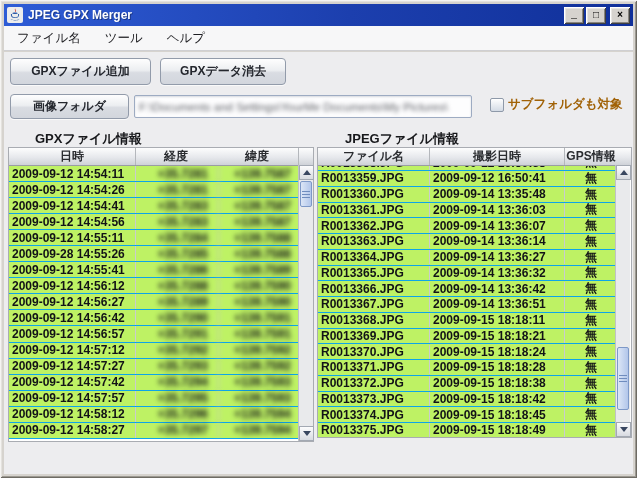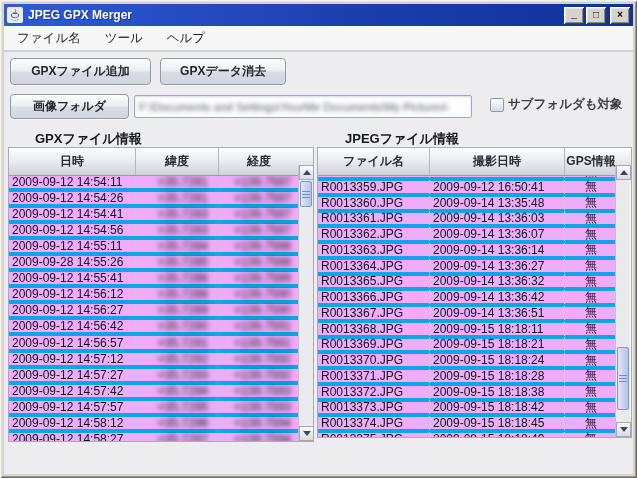--- a/index.html
+++ b/index.html
@@ -36,38 +36,38 @@
   .folder-field { position:absolute; left:130px; top:43px; width:338px; height:23px; background:#FDFDFE;
                   border:1px solid #9DABC2; border-radius:2px; overflow:hidden;
                   display:flex; align-items:center; padding:0 4px;
                   box-shadow: inset 0 1px 2px rgba(100,110,130,.25); }
   .blurred { filter:blur(2.3px); color:#5F6167; font-size:11.5px; white-space:nowrap; }
   .blurnum { filter:blur(2.4px); color:#55575C; }
 
   .checkbox-row { position:absolute; left:486px; top:44px; display:flex; align-items:center; }
   .cbox { width:14px; height:14px; border:1px solid #8E99A9; border-radius:2px;
           background:linear-gradient(#FEFEFE,#D4DBE5); box-shadow:inset 0 1px 0 #fff; }
-  .cbox-label { font-size:12.5px; color:#404040; margin-left:4px; font-weight:bold; }
+  .cbox-label { font-size:12.5px; color:#a16207; margin-left:4px; font-weight:bold; }
 
   .section-label { position:absolute; font-size:13px; font-weight:bold; color:#17181B; white-space:nowrap; }
   .lbl-gpx  { left:31px;  top:78px; }
   .lbl-jpeg { left:341px; top:78px; }
 
   .tablewrap { position:absolute; background:#FFFFFF; border:1px solid #A9ACB2; overflow:hidden; }
   .tw-left  { left:4px;   top:95px; width:306px; height:295px; }
   .tw-right { left:313px; top:95px; width:315px; height:291px; }
 
-  .thead { display:flex; height:28px; background:linear-gradient(#FDFDFD,#E6E8EC 55%,#CFD2D8);
+  .thead { display:flex; height:18px; background:linear-gradient(#FDFDFD,#E6E8EC 55%,#CFD2D8);
            border-bottom:1px solid #9A9DA3; }
   .th { font-size:12px; font-weight:bold; color:#2A2C30; display:flex; align-items:center; justify-content:center;
         border-right:1px solid #B4B7BC; overflow:hidden; white-space:nowrap; }
   .tbody { position:relative; overflow:hidden; }
   .tw-left  .tbody { height:276px; width:290px; }
   .tw-right .tbody { height:272px; width:299px; }
-  .trow { display:flex; border-bottom:4px solid #0ea5e9; background:#f0abfc; }
+  .trow { display:flex; border-bottom:1px solid #0ea5e9; background:#bef264;font-weight:bold; }
   .tw-left  .trow { height:16.05px; }
   .tw-right .trow { height:15.75px;align-items:center; }
   .tw-right .tbody .trow:first-of-type { margin-top:-10.75px; }
   .td { font-size:12px; color:#121317; display:flex; align-items:center; border-right:1px solid #C9CBCF;
         overflow:hidden; white-space:nowrap; padding:0 3px; }
 
   
   .lc1 { width:127px; }
   .lc2 { width:83px; justify-content:flex-end; padding-right:10px; }
   .lc3 { width:80px; justify-content:flex-end; padding-right:8px; border-right:none; }
@@ -143,22 +143,22 @@
       <div class="cbox"></div>
       <span class="cbox-label">サブフォルダも対象</span>
     </div>
 
     <div class="section-label lbl-gpx">GPXファイル情報</div>
     <div class="section-label lbl-jpeg">JPEGファイル情報</div>
 
     <div class="tablewrap tw-left">
       <div class="thead">
         <div class="th lh1">日時</div>
+        <div class="th lh3">経度</div>
         <div class="th lh2">緯度</div>
-        <div class="th lh3">経度</div>
       </div>
       <div class="tbody">
 
           <div class="trow">
             <div class="td lc1">2009-09-12 14:54:11</div>
             <div class="td lc2 blurnum">+35.7281</div>
             <div class="td lc3 blurnum">+139.7587</div>
           </div>
 
           <div class="trow">

